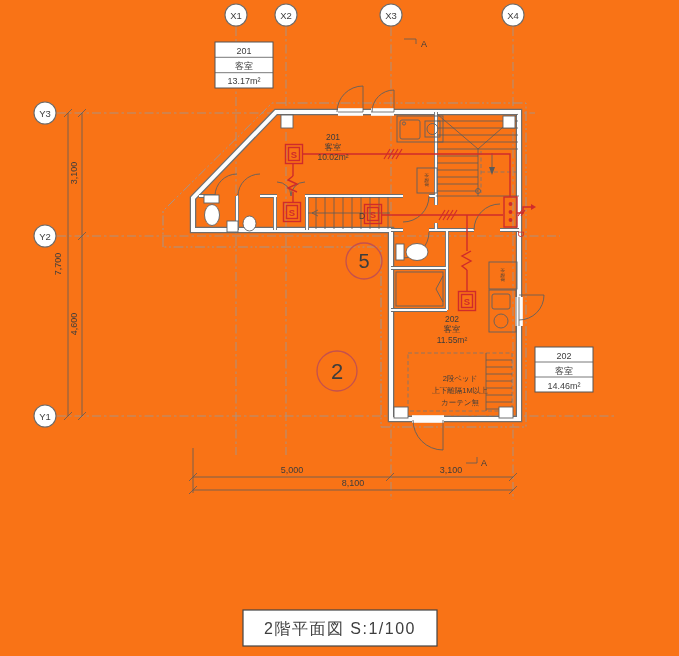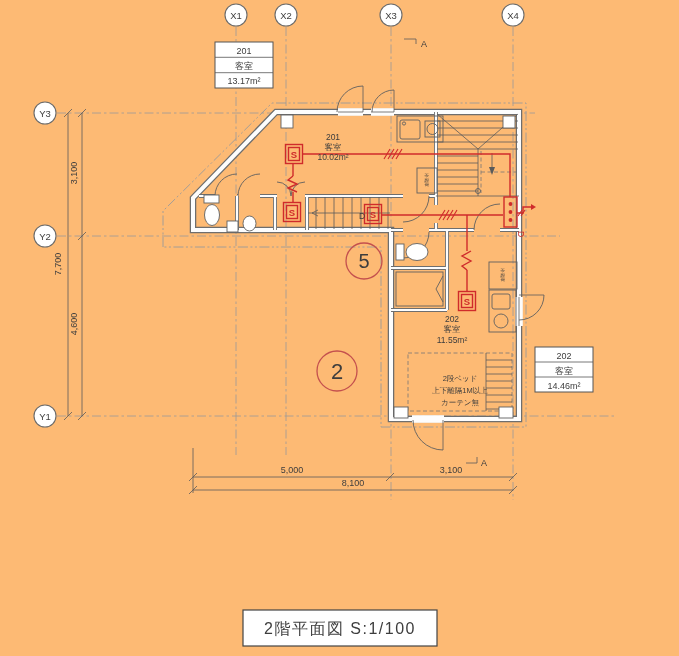--- a/index.html
+++ b/index.html
@@ -1,16 +1,16 @@
 <!DOCTYPE html>
 <html><head>
 <meta charset="utf-8">
 <style>
   html,body{margin:0;padding:0;background:#e9e9e9;}
-  .stage{position:relative;width:679px;height:656px;background:#fdba74;overflow:hidden;
+  .stage{position:relative;width:679px;height:656px;background:#f97316;overflow:hidden;
          font-family:"Liberation Sans","DejaVu Sans",sans-serif;}
   svg{display:block;}
   text{font-family:"Liberation Sans","DejaVu Sans",sans-serif;fill:#3d3d3d;}
   .grid{stroke:#9a9a9a;stroke-width:.8;stroke-dasharray:9 3 2.5 3;fill:none;}
   .eave{stroke:#9a9a9a;stroke-width:.9;stroke-dasharray:10 2.5 2 2.5 2 2.5;fill:none;}
   .dim{stroke:#5a5a5a;stroke-width:.8;fill:none;}
   .thin{stroke:#5a5a5a;stroke-width:.8;fill:none;}
   .fix{stroke:#606060;stroke-width:.9;fill:#fff;}
   .fixn{stroke:#606060;stroke-width:.9;fill:none;}
   .wallO{stroke:#6e6e6e;stroke-width:6.5;fill:none;stroke-linejoin:miter;}

